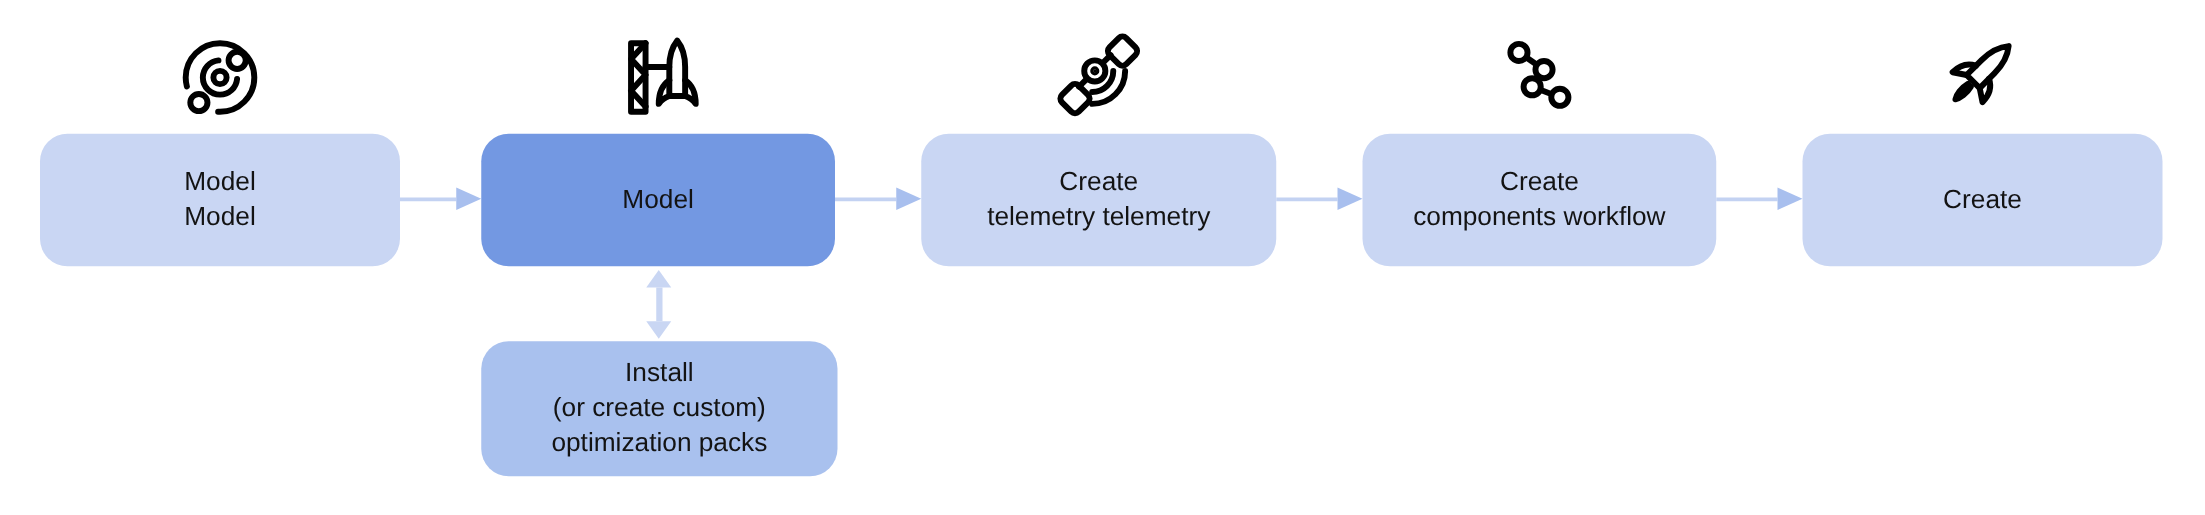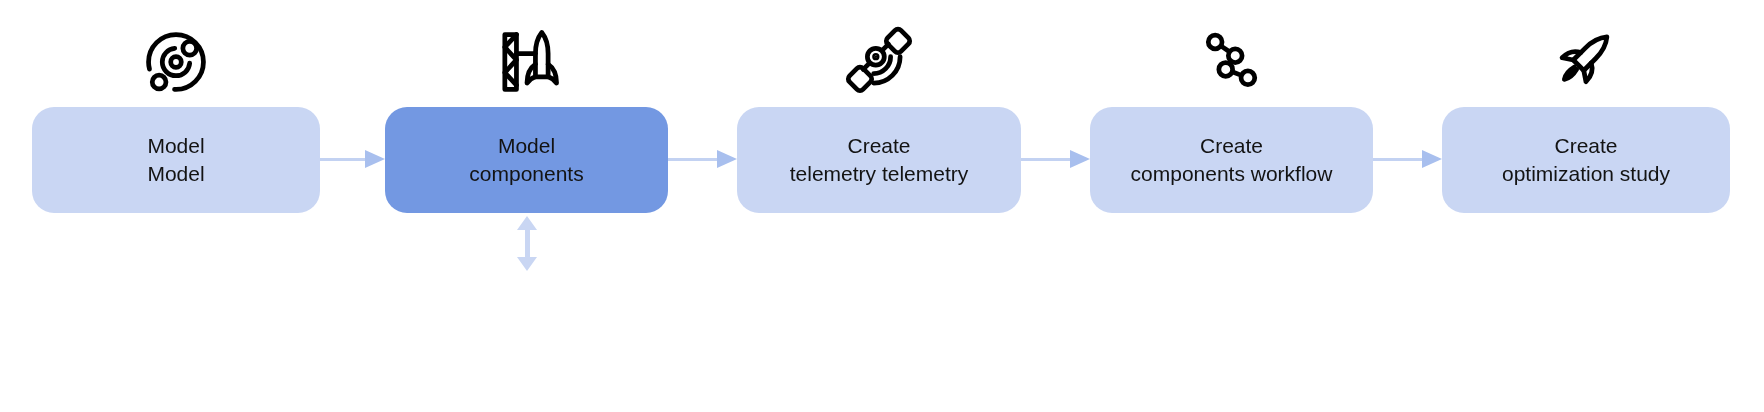--- a/index.html
+++ b/index.html
@@ -112,36 +112,34 @@
     </svg>
   </span>
 
   <div class="step-box step-default" style="left:32px; width:288px">
     <span class="ln">Model</span>
     <span class="ln">Model</span>
   </div>
 
   <div class="step-box step-highlight" style="left:385px; width:283px">
     <span class="ln">Model</span>
-    <span class="ln">components</span>
   </div>
 
   <div class="step-box step-default" style="left:737px; width:284px">
     <span class="ln">Create</span>
     <span class="ln">telemetry telemetry</span>
   </div>
 
   <div class="step-box step-default" style="left:1090px; width:283px">
     <span class="ln">Create</span>
     <span class="ln">components workflow</span>
   </div>
 
   <div class="step-box step-default" style="left:1442px; width:288px">
     <span class="ln">Create</span>
-    <span class="ln">optimization study</span>
   </div>
 
   <div class="harrow" style="left:320px; width:65px">
     <i class="line"></i>
     <i class="head"></i>
   </div>
   <div class="harrow" style="left:668px; width:69px">
     <i class="line"></i>
     <i class="head"></i>
   </div>
@@ -153,14 +151,19 @@
     <i class="line"></i>
     <i class="head"></i>
   </div>
 
   <div class="varrow">
     <i class="vhead-up"></i>
     <i class="vline"></i>
     <i class="vhead-down"></i>
   </div>
 
+  <div class="sub-box">
+    <span class="ln">Install</span>
+    <span class="ln">(or create custom)</span>
+    <span class="ln">optimization packs</span>
+  </div>
 
 </div>
 
 </body></html>

